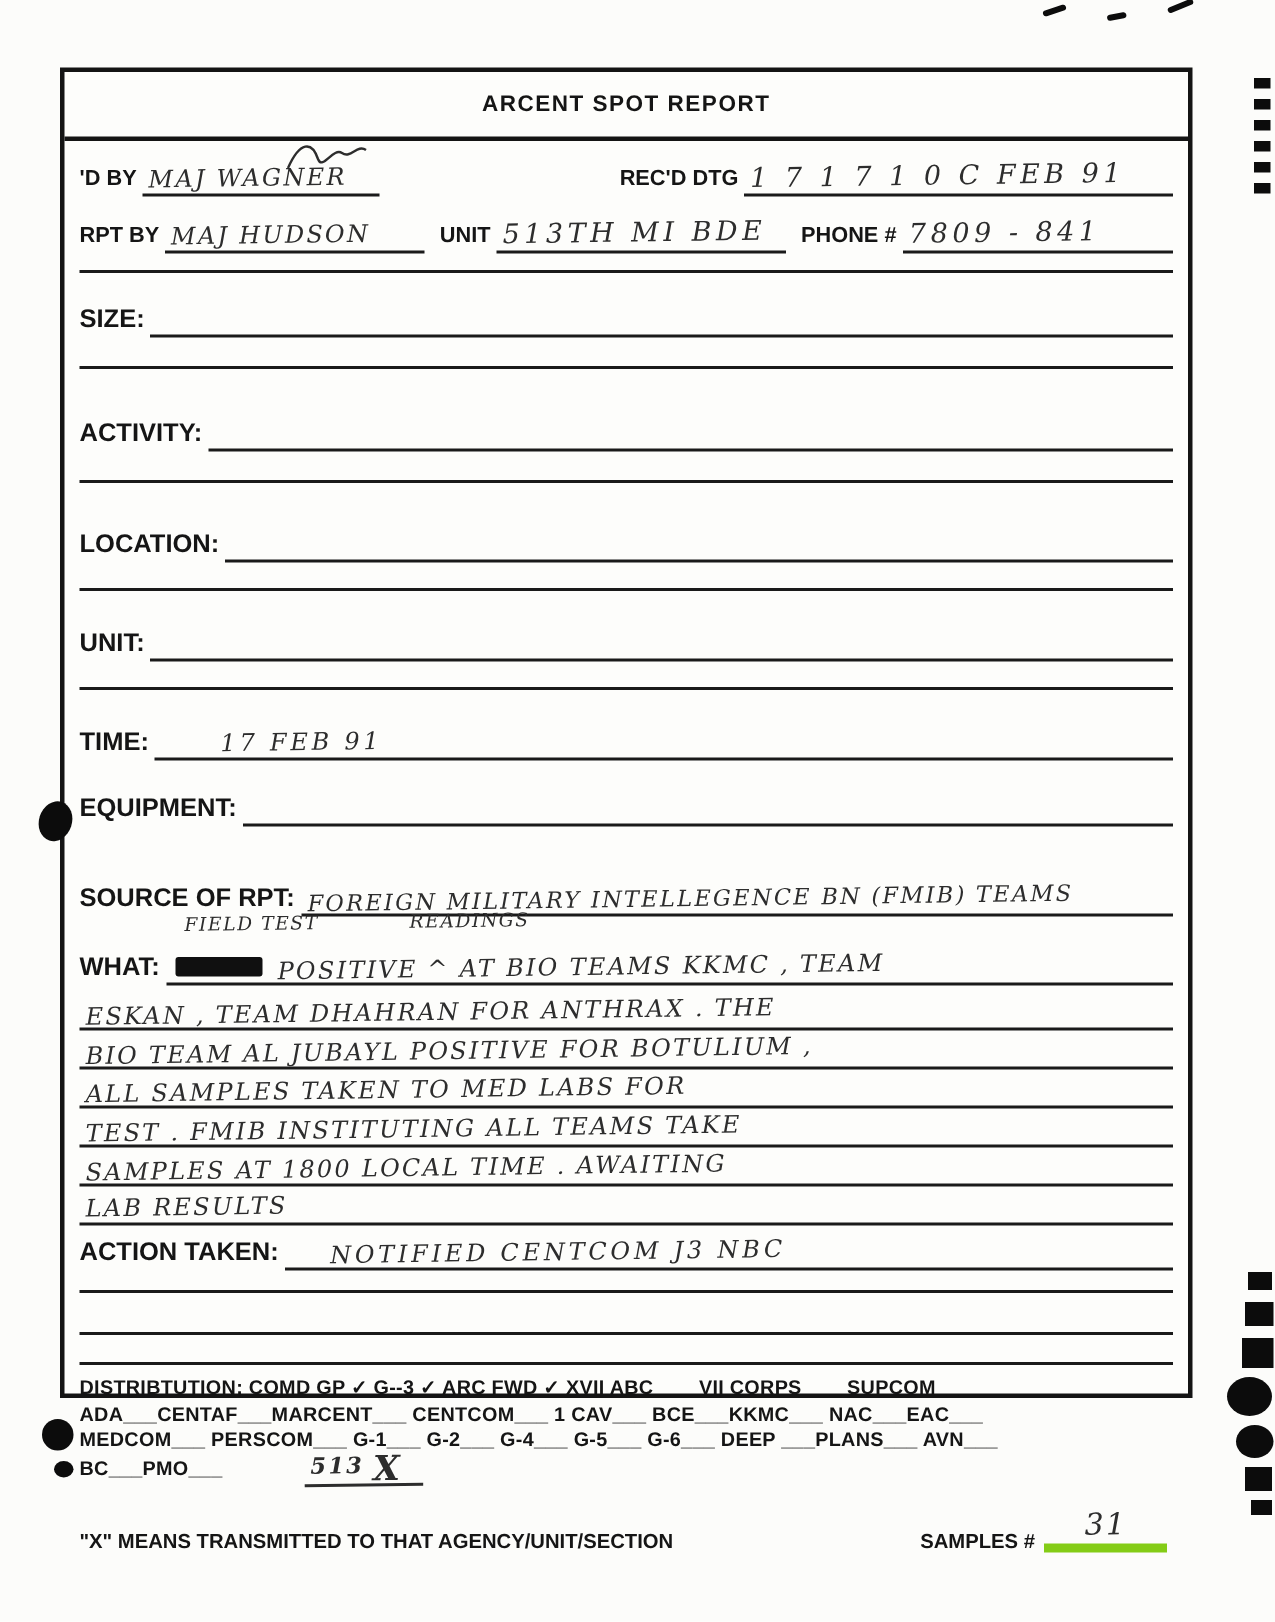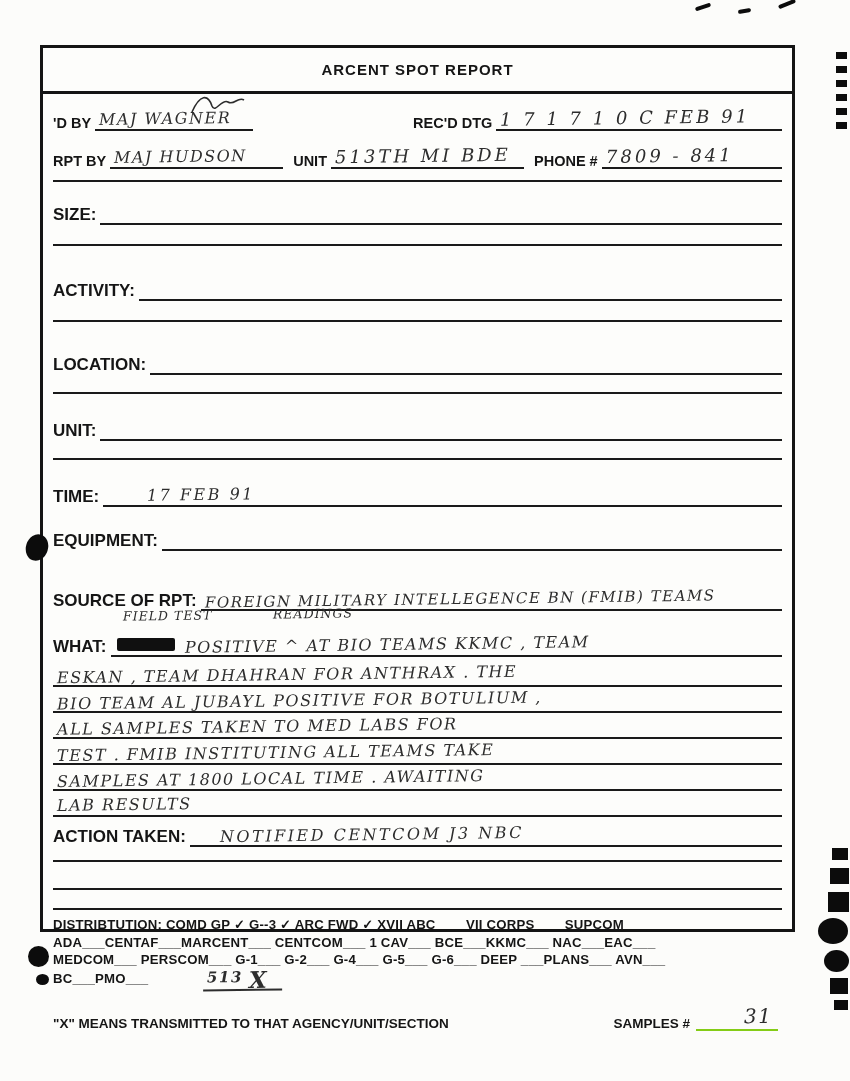--- a/index.html
+++ b/index.html
@@ -19,21 +19,21 @@
     background:#fdfdfb;
   }
   .title-box{
     position:absolute;left:0;right:0;top:0;height:43px;
     border-bottom:3px solid #141414;
     display:flex;align-items:center;justify-content:center;
     font-weight:700;font-size:15px;letter-spacing:1px;
   }
   .frow{
     position:absolute;left:10px;right:10px;
-    display:flex;align-items:flex-end;
+    display:flex;align-items:center;
   }
   .lb{font-weight:700;font-size:17px;white-space:nowrap;padding-right:4px;}
   .lb-sm{font-weight:700;font-size:14.5px;white-space:nowrap;padding-right:4px;}
   .fill{
     flex:1;border-bottom:2px solid #1a1a1a;
     display:flex;align-items:flex-end;
     min-height:22px;padding:0 4px 1px 4px;
   }
   .fill.fixed{flex:none;}
   .spacer{flex:none;}
@@ -65,21 +65,21 @@
   }
   .dist-line4{display:flex;align-items:flex-end;}
   .hand-513{
     font-size:15px;margin-left:55px;margin-bottom:-3px;
     border-bottom:2px solid #2d2d2d;padding:0 14px 2px 4px;
     display:flex;align-items:flex-end;gap:6px;
   }
   .hand-x{font-size:23px;line-height:14px;}
   .note-row{position:absolute;left:10px;right:14px;top:956px;display:flex;align-items:flex-end;}
   .journal{margin-left:auto;display:flex;align-items:flex-end;}
-  .journal-line{border-bottom:2px solid #84cc16;min-width:70px;text-align:right;padding:0 6px 1px 6px;}
+  .journal-line{border-bottom:6px solid #84cc16;min-width:70px;text-align:center;padding:0 6px 1px 6px;}
   .annot{position:absolute;}
   
   .art{position:absolute;background:#0c0c0c;}
   .round{border-radius:50%;}
   .slash{height:4px;border-radius:2px;}
 </style>
 </head>
 <body>
 
 <div class="page">

